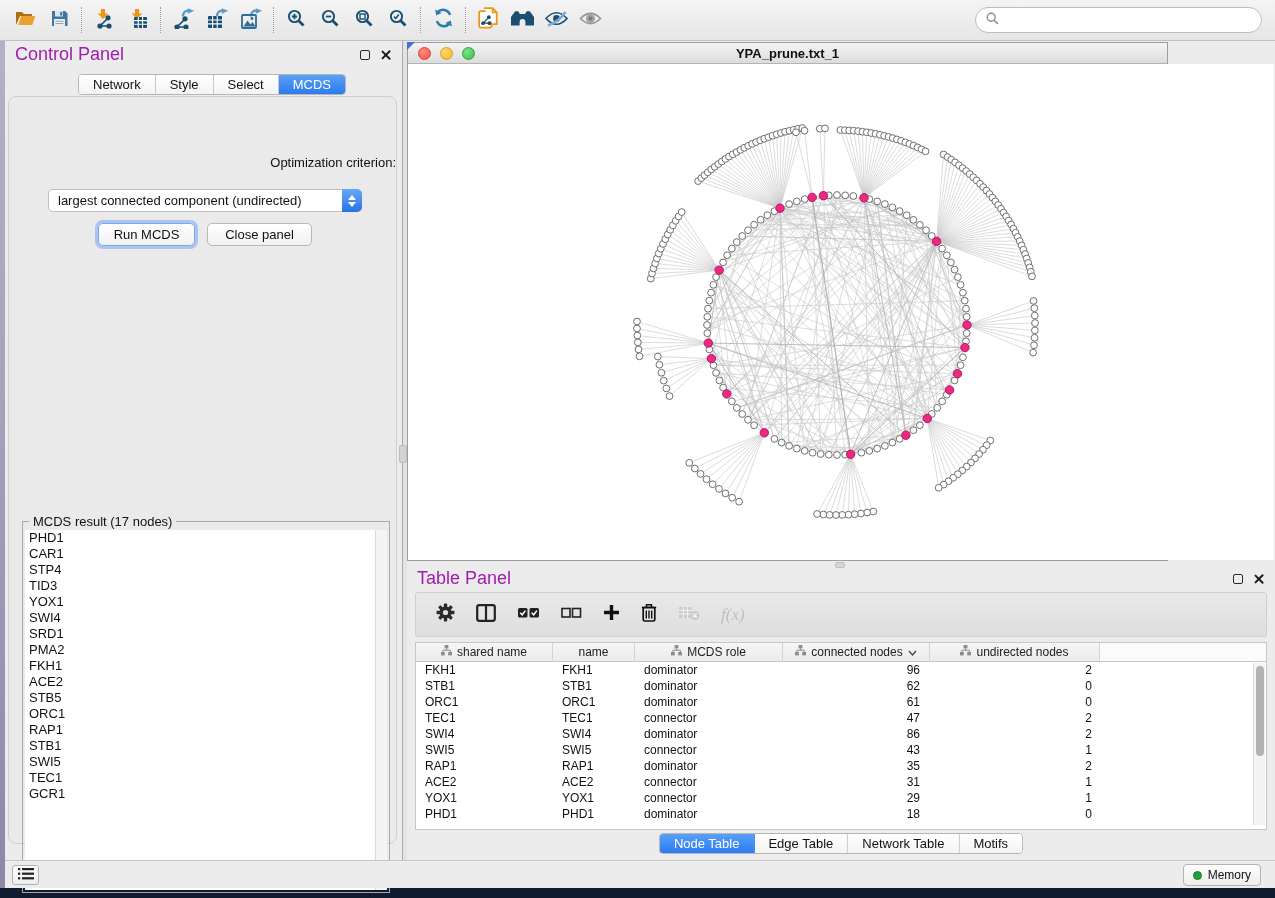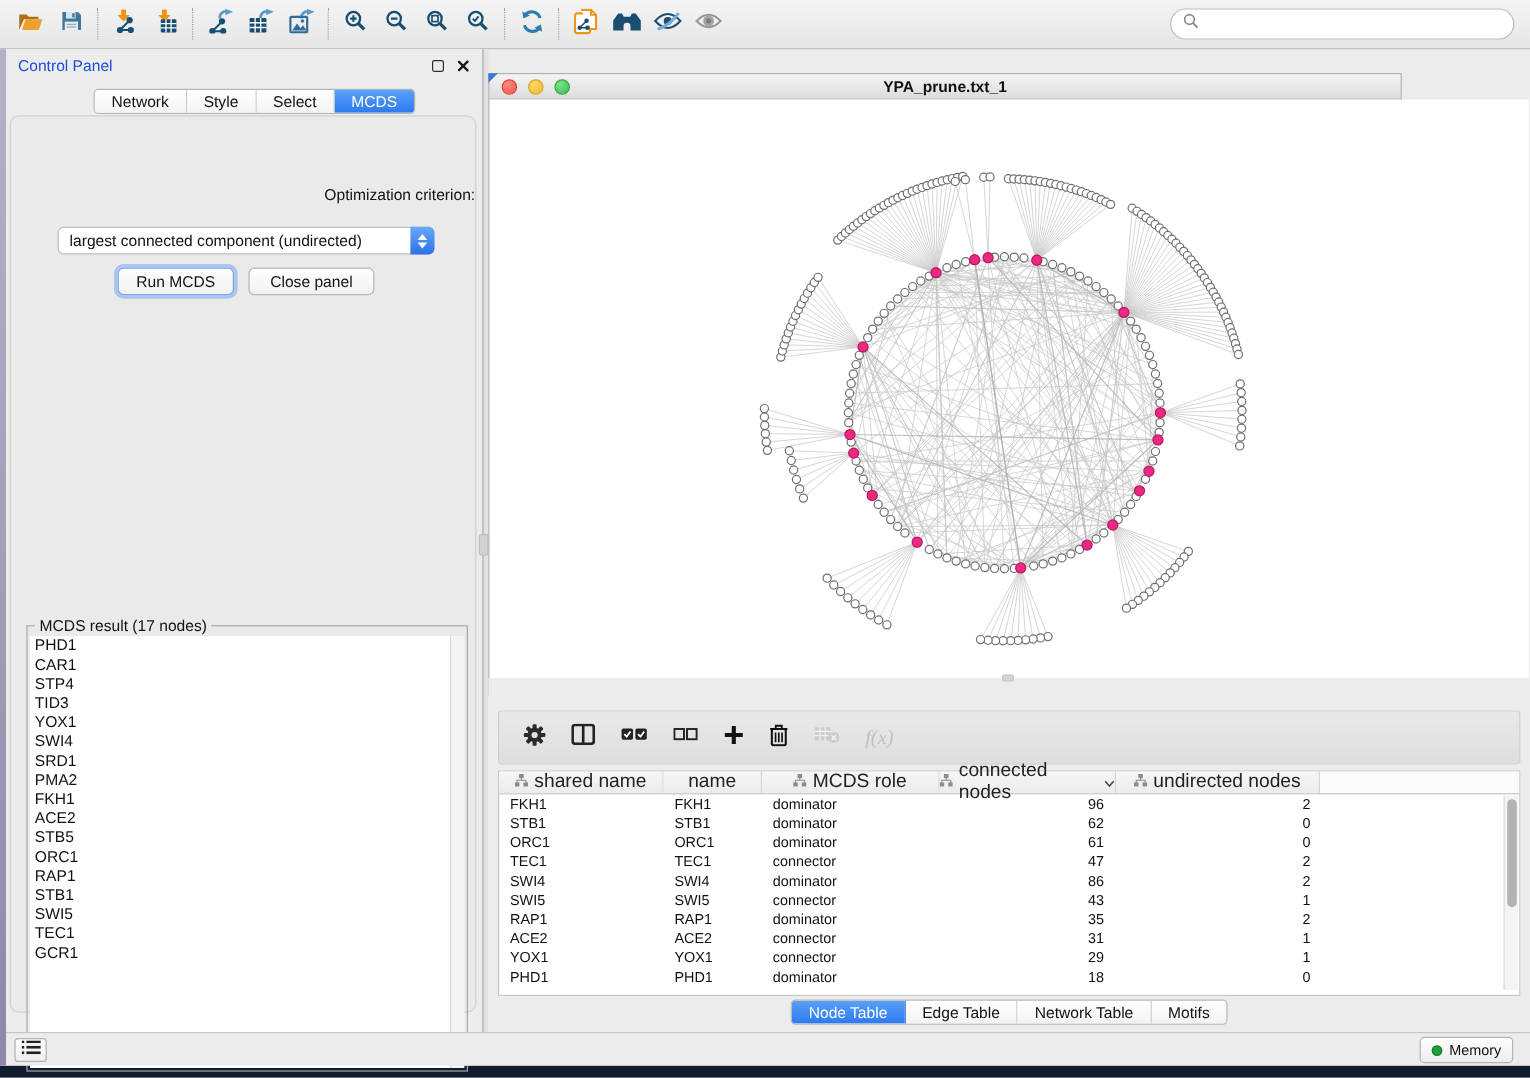--- a/index.html
+++ b/index.html
@@ -10,21 +10,21 @@
 
   
   .toolbar { position:absolute; left:0; top:0; width:1275px; height:41px; background:linear-gradient(180deg,#f4f4f4,#e6e6e6); border-bottom:1px solid #c2c2c2; display:flex; align-items:center; padding-left:8px; }
   .tb-btn { width:34px; height:34px; display:flex; align-items:center; justify-content:center; border-radius:4px; }
   .tb-sep { width:1px; height:26px; margin:0 5px; border-left:1px dotted #9f9f9f; }
   .searchbox { position:absolute; right:13px; top:7px; width:287px; height:26px; background:#fff; border:1px solid #bdbdbd; border-radius:13px; display:flex; align-items:center; padding:0 10px; gap:6px; }
   .searchbox input { border:none; outline:none; flex:1; font-size:12px; font-family:"Liberation Sans",sans-serif; background:transparent; }
 
   
   .control-panel { position:absolute; left:5px; top:41px; width:397px; height:819px; background:#ececec; }
-  .panel-titlebar { height:27px; display:flex; align-items:center; padding:0 10px; font-size:13px; color:#1d4ed8;justify-content:flex-end; }
+  .panel-titlebar { height:27px; display:flex; align-items:center; padding:0 10px; font-size:18px; color:#a21caf;justify-content:flex-end; }
   .panel-titlebar .spacer { flex:1; }
   .pnl-float { width:10px; height:10px; border:1.6px solid #2b2b2b; border-radius:2px; margin-right:10px; }
   .pnl-close { width:12px; height:12px; position:relative; }
   .pnl-close:before,.pnl-close:after { content:""; position:absolute; left:5px; top:0; width:2.4px; height:12px; background:#1b1b1b; border-radius:1px; }
   .pnl-close:before { transform:rotate(45deg); } .pnl-close:after { transform:rotate(-45deg); }
 
   .seg-tabs { position:absolute; display:flex; height:21px; border:1px solid #b6b6b6; border-radius:4px; background:#fff; overflow:hidden; font-size:13px; }
   .seg-tab { display:flex; align-items:center; justify-content:center; padding:0 14px; border-right:1px solid #c9c9c9; color:#111; background:linear-gradient(180deg,#ffffff,#f3f3f3); cursor:default; }
   .seg-tab:last-child { border-right:none; }
   .seg-tab.active { background:linear-gradient(180deg,#59a0f8,#2c7bf0); color:#fff; border-right-color:#2c6fd8; }
@@ -46,39 +46,39 @@
   .mcds-list { position:absolute; left:2px; top:8px; width:352px; height:360px; background:#fff; overflow:hidden; }
   .mcds-scroll { position:absolute; right:2px; top:8px; width:12px; height:360px; background:#f4f4f4; border-left:1px solid #d9d9d9; }
   .list-item { font-size:13px; height:16px; line-height:16px; padding-left:4px; color:#111; }
 
   
   .v-splitter { position:absolute; left:402px; top:41px; width:5px; height:819px; background:#e3e3e3; border-left:1px solid #a9a9a9; }
   .v-grip { position:absolute; left:-4px; top:404px; width:8px; height:18px; background:#d2d2d2; border:1px solid #bdbdbd; border-radius:2px; }
   .h-grip { position:absolute; left:428px; top:-3px; width:10px; height:6px; background:#d6d6d6; border:1px solid #c0c0c0; border-radius:2px; }
 
   
-  .network-window { position:absolute; left:407px; top:42px; width:761px; height:519px; border:1px solid #9d9d9d; background:#fff;margin-top:19px; }
+  .network-window { position:absolute; left:407px; top:42px; width:761px; height:519px; border:1px solid #9d9d9d; background:#fff; }
   .net-corner { position:absolute; left:-1px; top:-1px; width:0; height:0; border-top:8px solid #3b76d6; border-right:8px solid transparent; z-index:3; }
   .net-titlebar { height:21px; background:linear-gradient(180deg,#f4f4f4,#dcdcdc); border-bottom:1px solid #b3b3b3; position:relative; display:flex; align-items:center; justify-content:center; font-size:13px; font-weight:bold; color:#111; }
   .lights { position:absolute; left:10px; top:4px; display:flex; gap:9px; }
   .light { width:13px; height:13px; border-radius:50%; }
   .light.red { background:radial-gradient(circle at 35% 30%,#ff8a7e,#ee544a); border:1px solid #d8443c; }
   .light.yellow { background:radial-gradient(circle at 35% 30%,#ffd966,#f5b52e); border:1px solid #d8a02a; }
   .light.green { background:radial-gradient(circle at 35% 30%,#7fe08a,#35c24a); border:1px solid #2aa63e; }
   .net-canvas { position:absolute; left:0; top:21px; width:866px; height:496px; background:#fff; }
 
   
   .table-panel { position:absolute; left:407px; top:565px; width:868px; height:295px; background:#ececec; }
   .tp-toolbar { position:absolute; left:8px; top:27px; width:852px; height:45px; background:linear-gradient(180deg,#e9e9e9,#dedede); border:1px solid #cfcfcf; border-radius:3px; display:flex; align-items:center; gap:21px; padding-left:20px; }
   .tp-icon { display:flex; align-items:center; }
   .tp-icon.disabled { opacity:.55; }
   .fx-label { font-family:"Liberation Serif",serif; font-style:italic; font-size:17px; color:#a3a3a3; }
 
   .ntable { position:absolute; left:8px; top:77px; width:852px; height:188px; background:#fff; border:1px solid #c7c7c7; }
-  .thead { display:flex; height:19px; font-size:16px; color:#222; }
+  .thead { display:flex; height:19px; font-size:12px; color:#222; }
   .th { display:flex; align-items:center; justify-content:center; gap:5px; background:linear-gradient(180deg,#f6f6f6,#ebebeb); border-right:1px solid #d4d4d4; border-bottom:1px solid #c6c6c6; }
   .th-fill { flex:1; background:#fbfbfb; border-bottom:1px solid #c6c6c6; }
   .tbody { position:relative; }
   .tr { display:flex; height:16px; font-size:12px; color:#111; }
   .td { padding-top:1px; }
   .td.l { text-align:left; padding-left:9px; }
   .td.r { text-align:right; }
   .tscroll { position:absolute; right:1px; top:20px; width:12px; height:162px; background:#f4f4f4; border-left:1px solid #ddd; }
   .tthumb { position:absolute; left:1.5px; top:3px; width:8px; height:90px; background:#b3b3b3; border-radius:4px; }
   .tp-tabs { left:50%; transform:translateX(-50%); top:268px; }
@@ -996,20 +996,26 @@
             <circle cx="356.3" cy="368.8" r="4.2"></circle>
             <circle cx="318.8" cy="329.9" r="4.2"></circle>
             <circle cx="303.4" cy="294.6" r="4.2"></circle>
             <circle cx="300.3" cy="279.1" r="4.2"></circle>
           </g>
     </svg></div>
   </div>
 
   <div class="table-panel">
     <div class="h-grip"></div>
+    <div class="panel-titlebar">
+      <span>Table Panel</span>
+      <span class="spacer"></span>
+      <span class="pnl-float"></span>
+      <span class="pnl-close"></span>
+    </div>
     <div class="tp-toolbar" id="tp-toolbar">
         <div class="tp-icon">
           <span><svg width="19" height="19" viewBox="-9.5 -9.5 19 19">
               <g fill="#2b2b2b">
                 <rect x="-1.7" y="-9" width="3.4" height="5.4" rx="1" transform="rotate(0)"></rect>
                 <rect x="-1.7" y="-9" width="3.4" height="5.4" rx="1" transform="rotate(45)"></rect>
                 <rect x="-1.7" y="-9" width="3.4" height="5.4" rx="1" transform="rotate(90)"></rect>
                 <rect x="-1.7" y="-9" width="3.4" height="5.4" rx="1" transform="rotate(135)"></rect>
                 <rect x="-1.7" y="-9" width="3.4" height="5.4" rx="1" transform="rotate(180)"></rect>
                 <rect x="-1.7" y="-9" width="3.4" height="5.4" rx="1" transform="rotate(225)"></rect>

